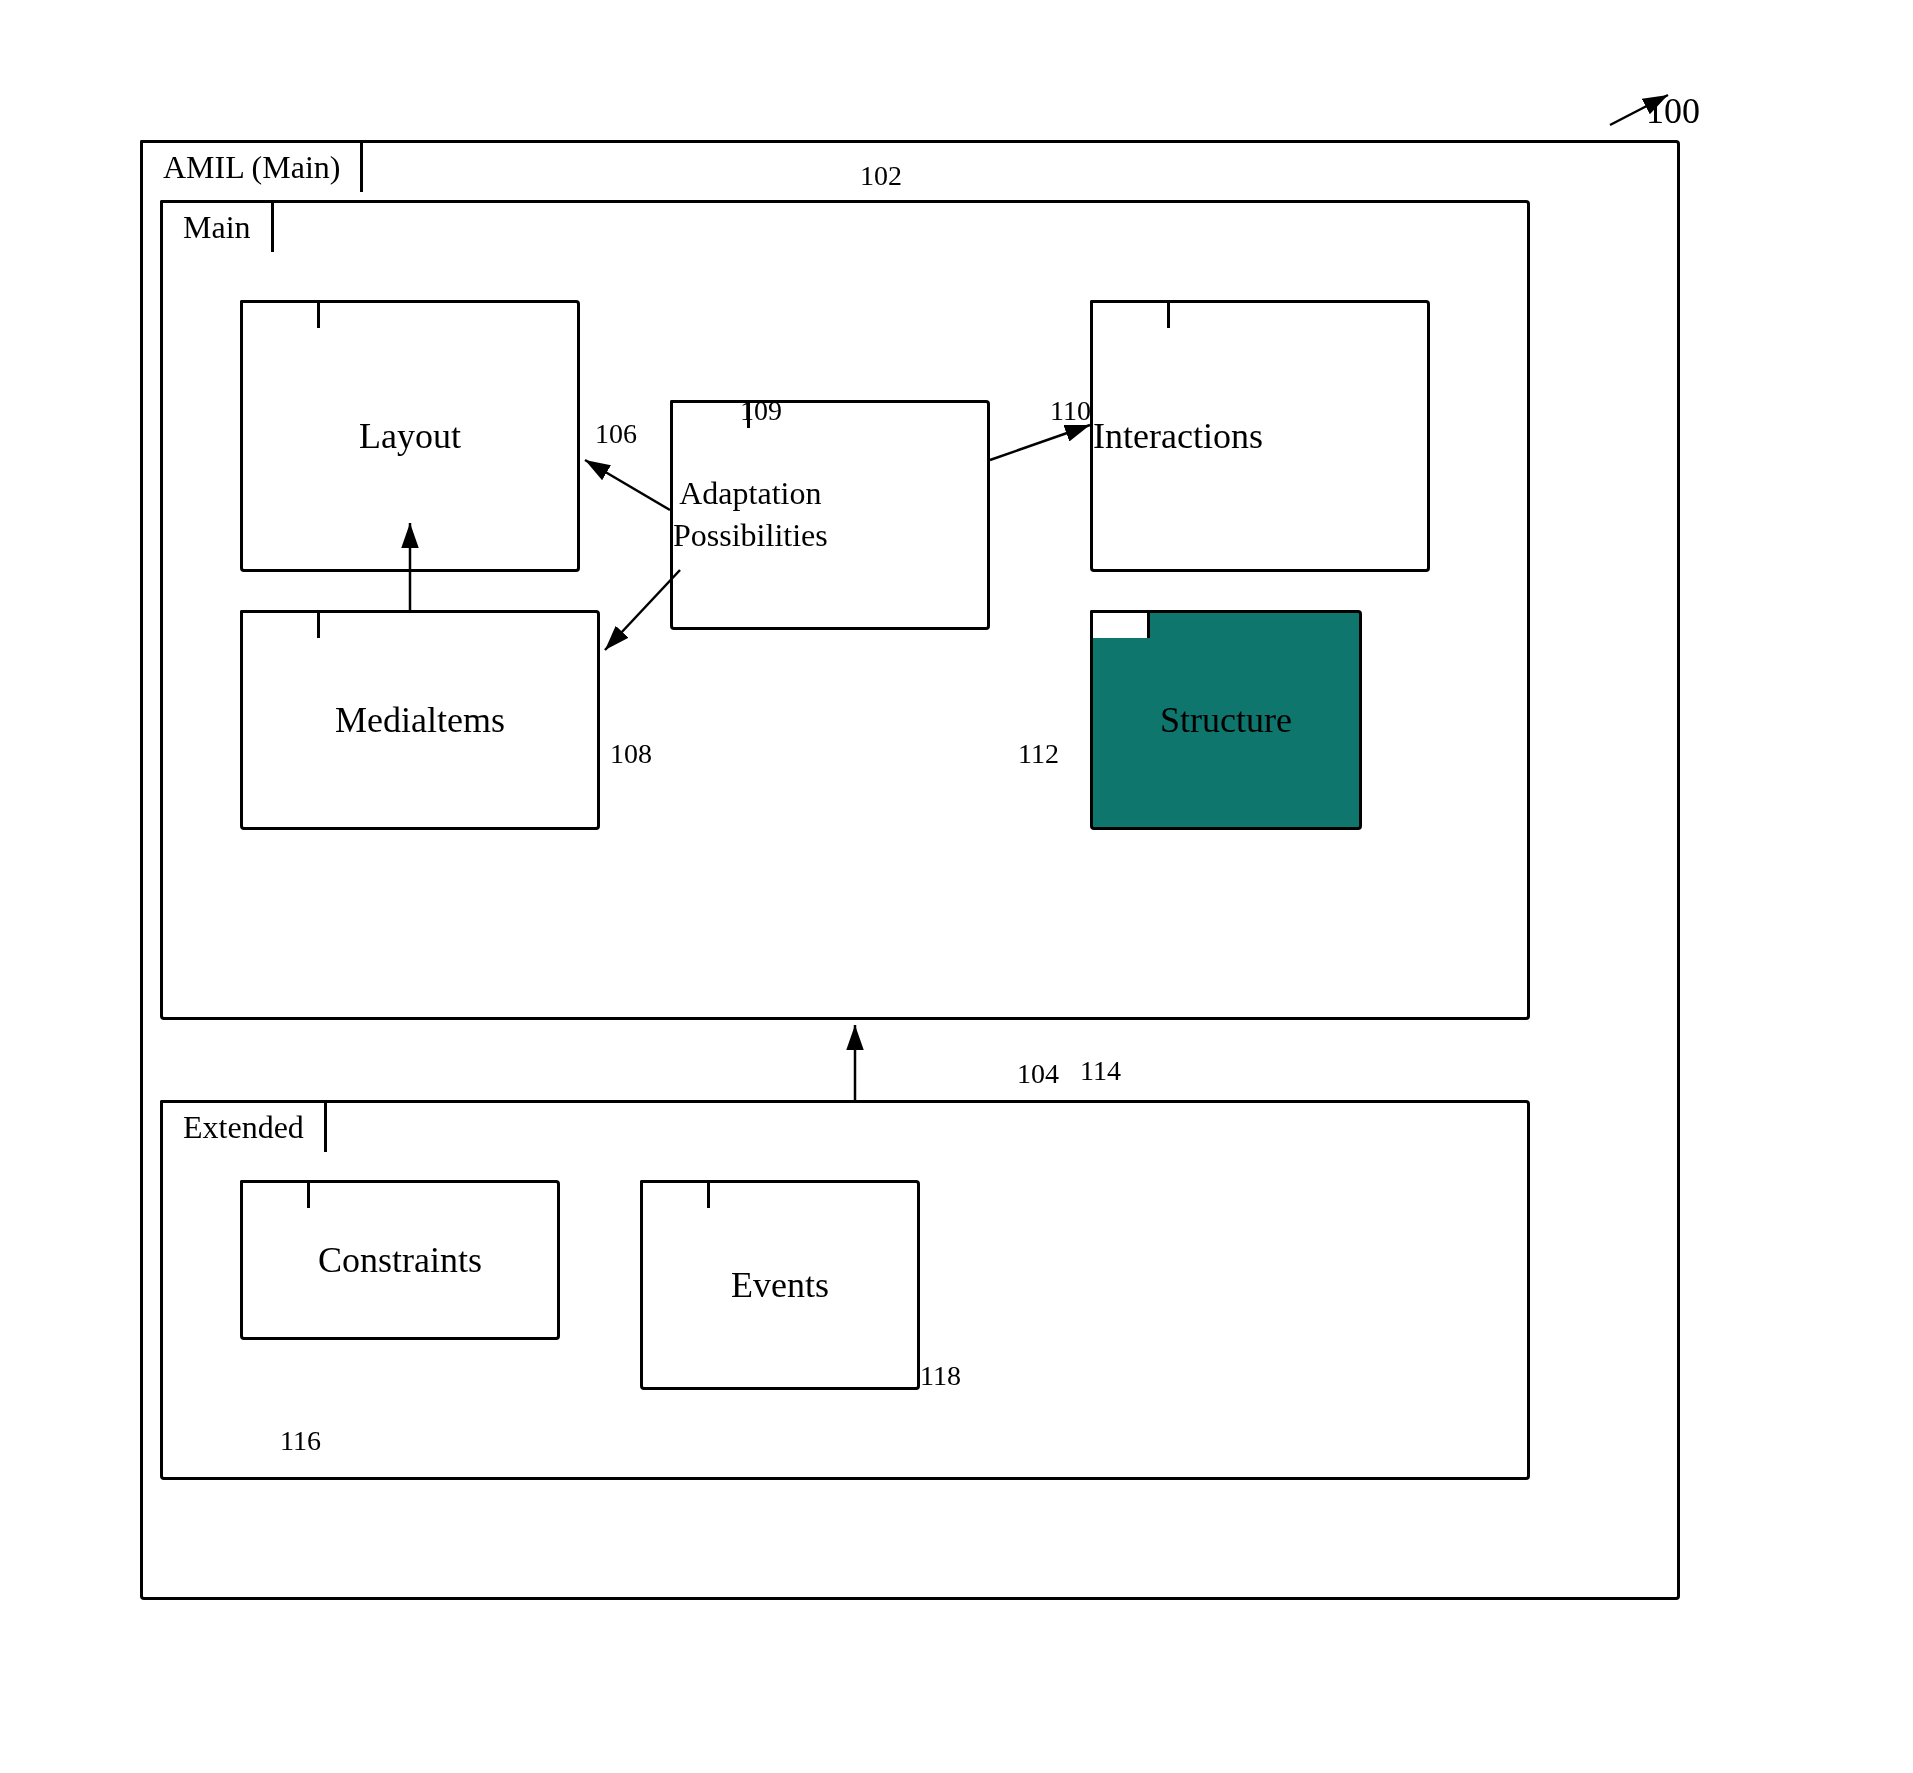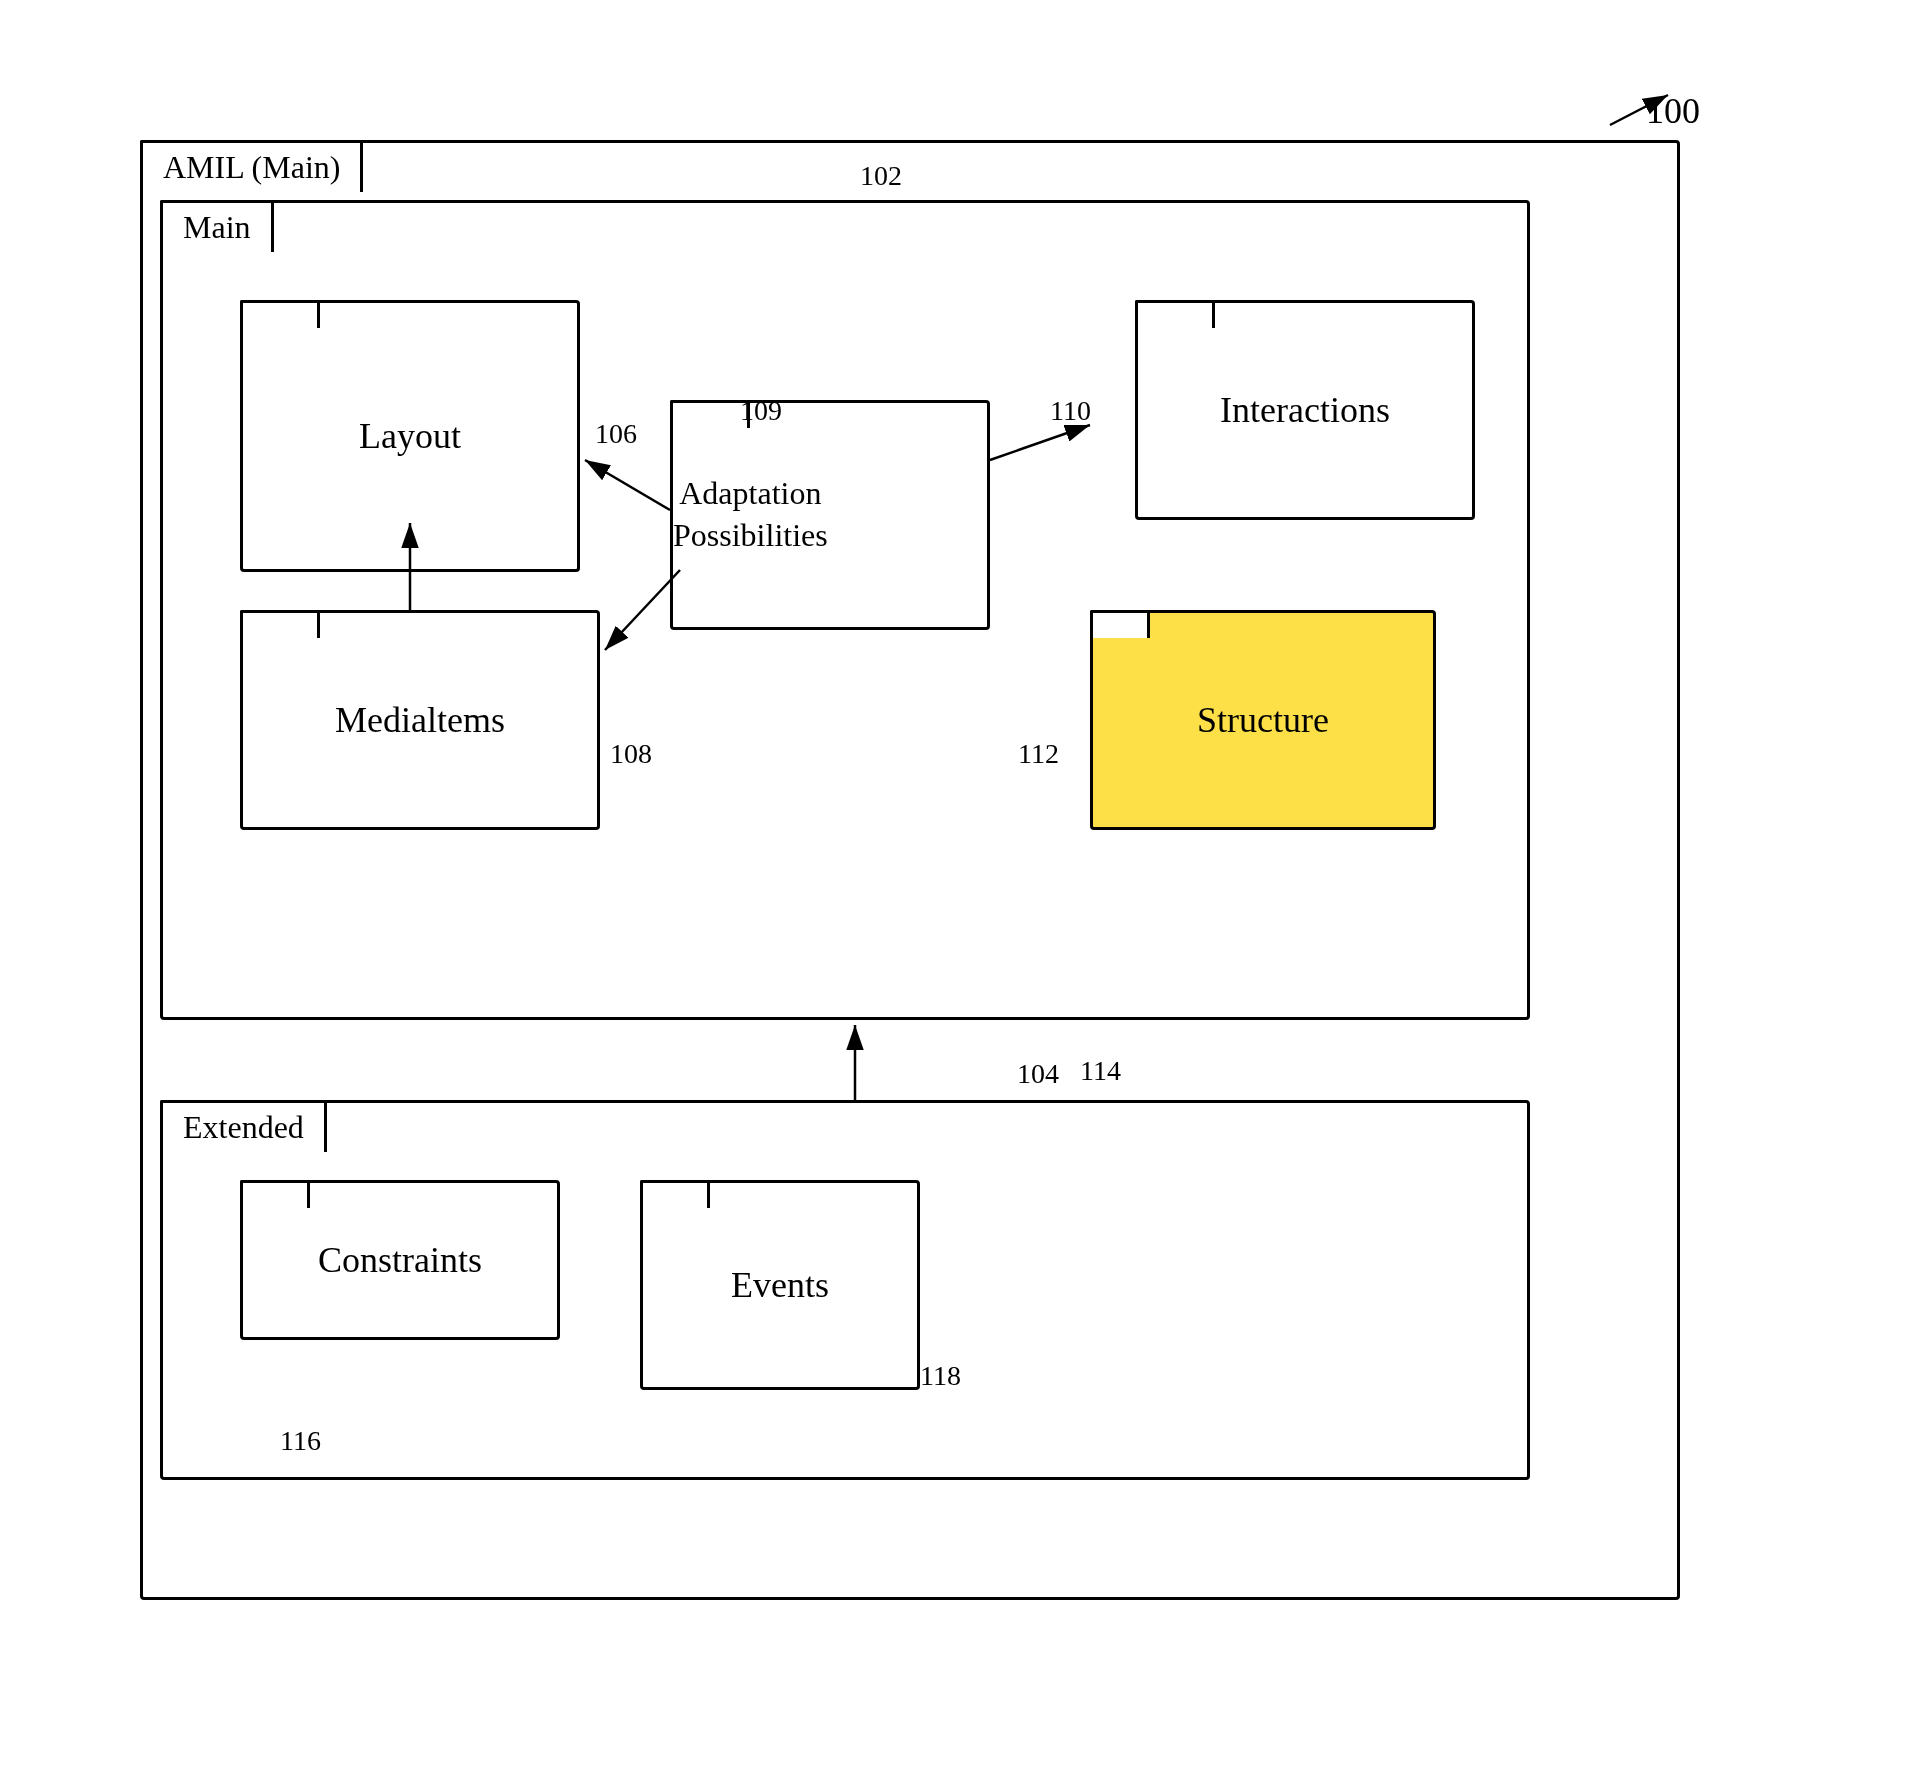--- a/index.html
+++ b/index.html
@@ -161,57 +161,55 @@
       background: #fff;
       border-radius: 2px 2px 0 0;
     }
 
     
     .interactions-box {
       position: absolute;
       top: 220px;
       left: 1010px;
       width: 340px;
-      height: 220px;
-      border: 3px solid #000;
-      border-radius: 4px;
-      display: flex;
-      align-items: center;
-      justify-content: center;
-      font-size: 36px;
-      background: #fff;
-      margin-left: 45px;
+      height: 272px;
+      border: 3px solid #000;
+      border-radius: 4px;
+      display: flex;
+      align-items: center;
+      font-size: 36px;
+      background: #fff;
     }
 
     .interactions-tab {
       position: absolute;
       top: -3px;
       left: -3px;
       width: 80px;
       height: 28px;
       border: 3px solid #000;
       border-bottom: none;
       background: #fff;
       border-radius: 2px 2px 0 0;
     }
 
     
     .structure-box {
       position: absolute;
       top: 530px;
       left: 1010px;
-      width: 346px;
+      width: 272px;
       height: 220px;
       border: 3px solid #000;
       border-radius: 4px;
       display: flex;
       align-items: center;
       justify-content: center;
       font-size: 36px;
-      background: #fde047;
+      background: #0f766e;
     }
 
     .structure-tab {
       position: absolute;
       top: -3px;
       left: -3px;
       width: 60px;
       height: 28px;
       border: 3px solid #000;
       border-bottom: none;

